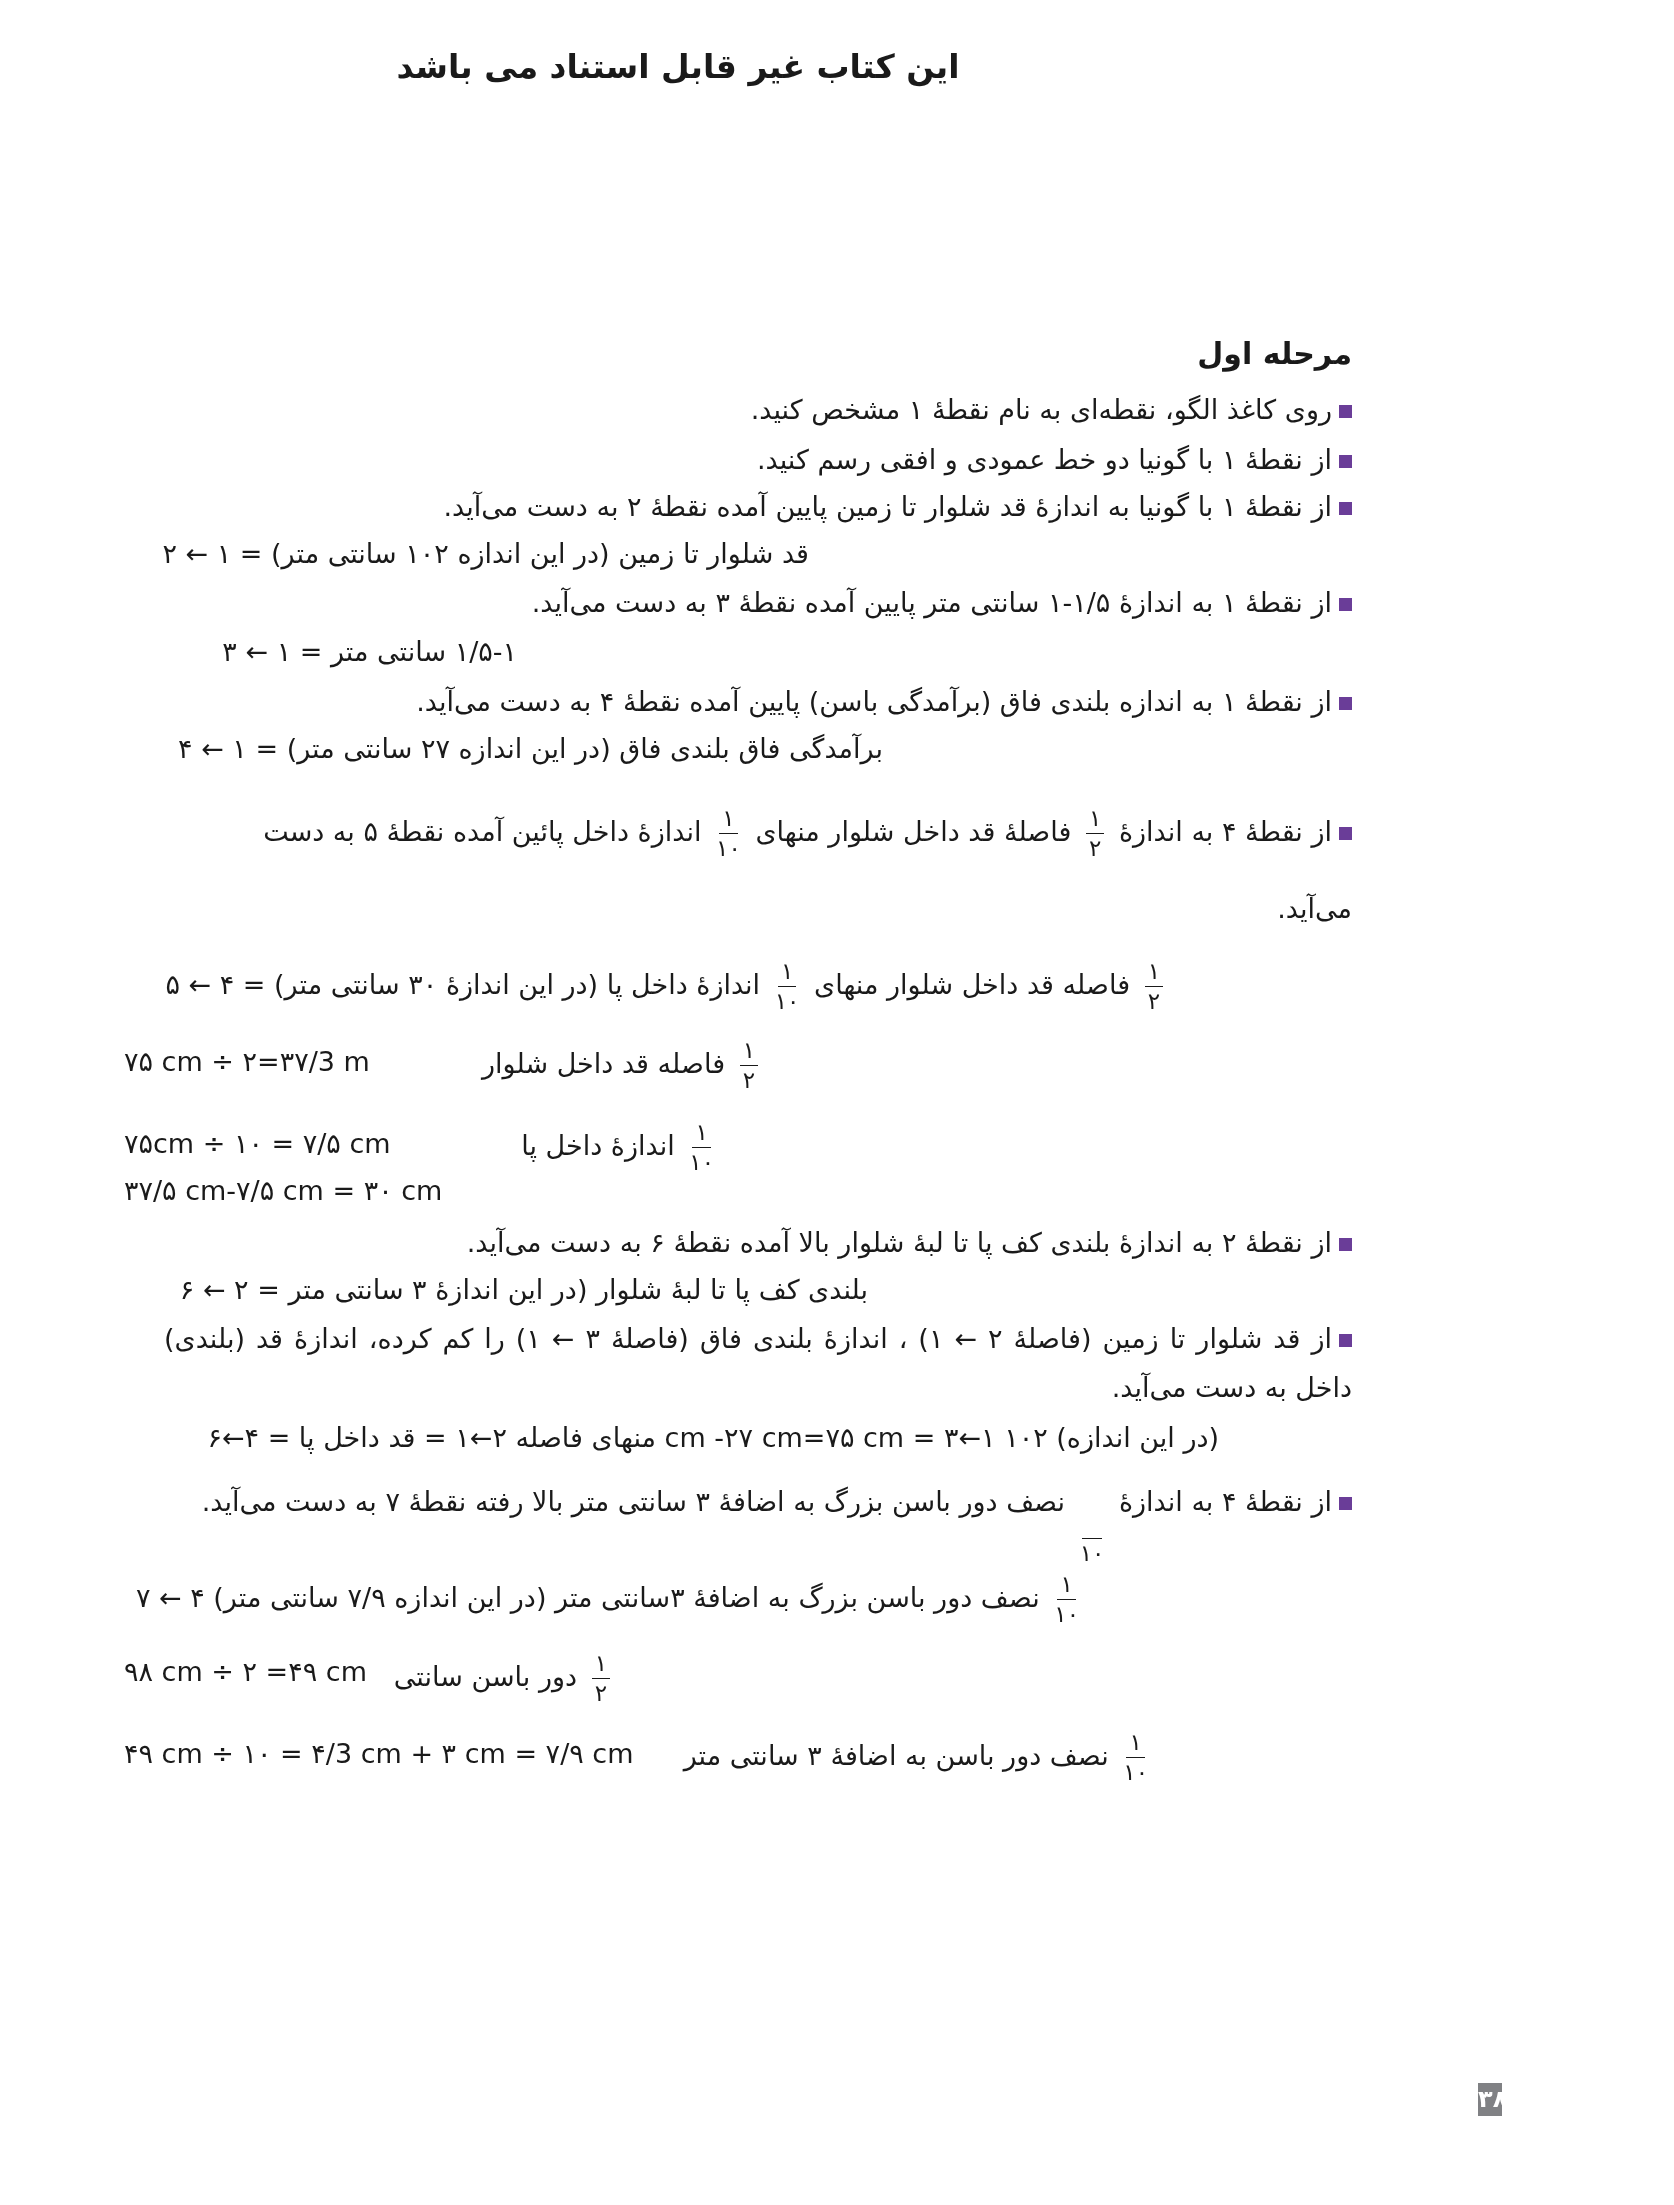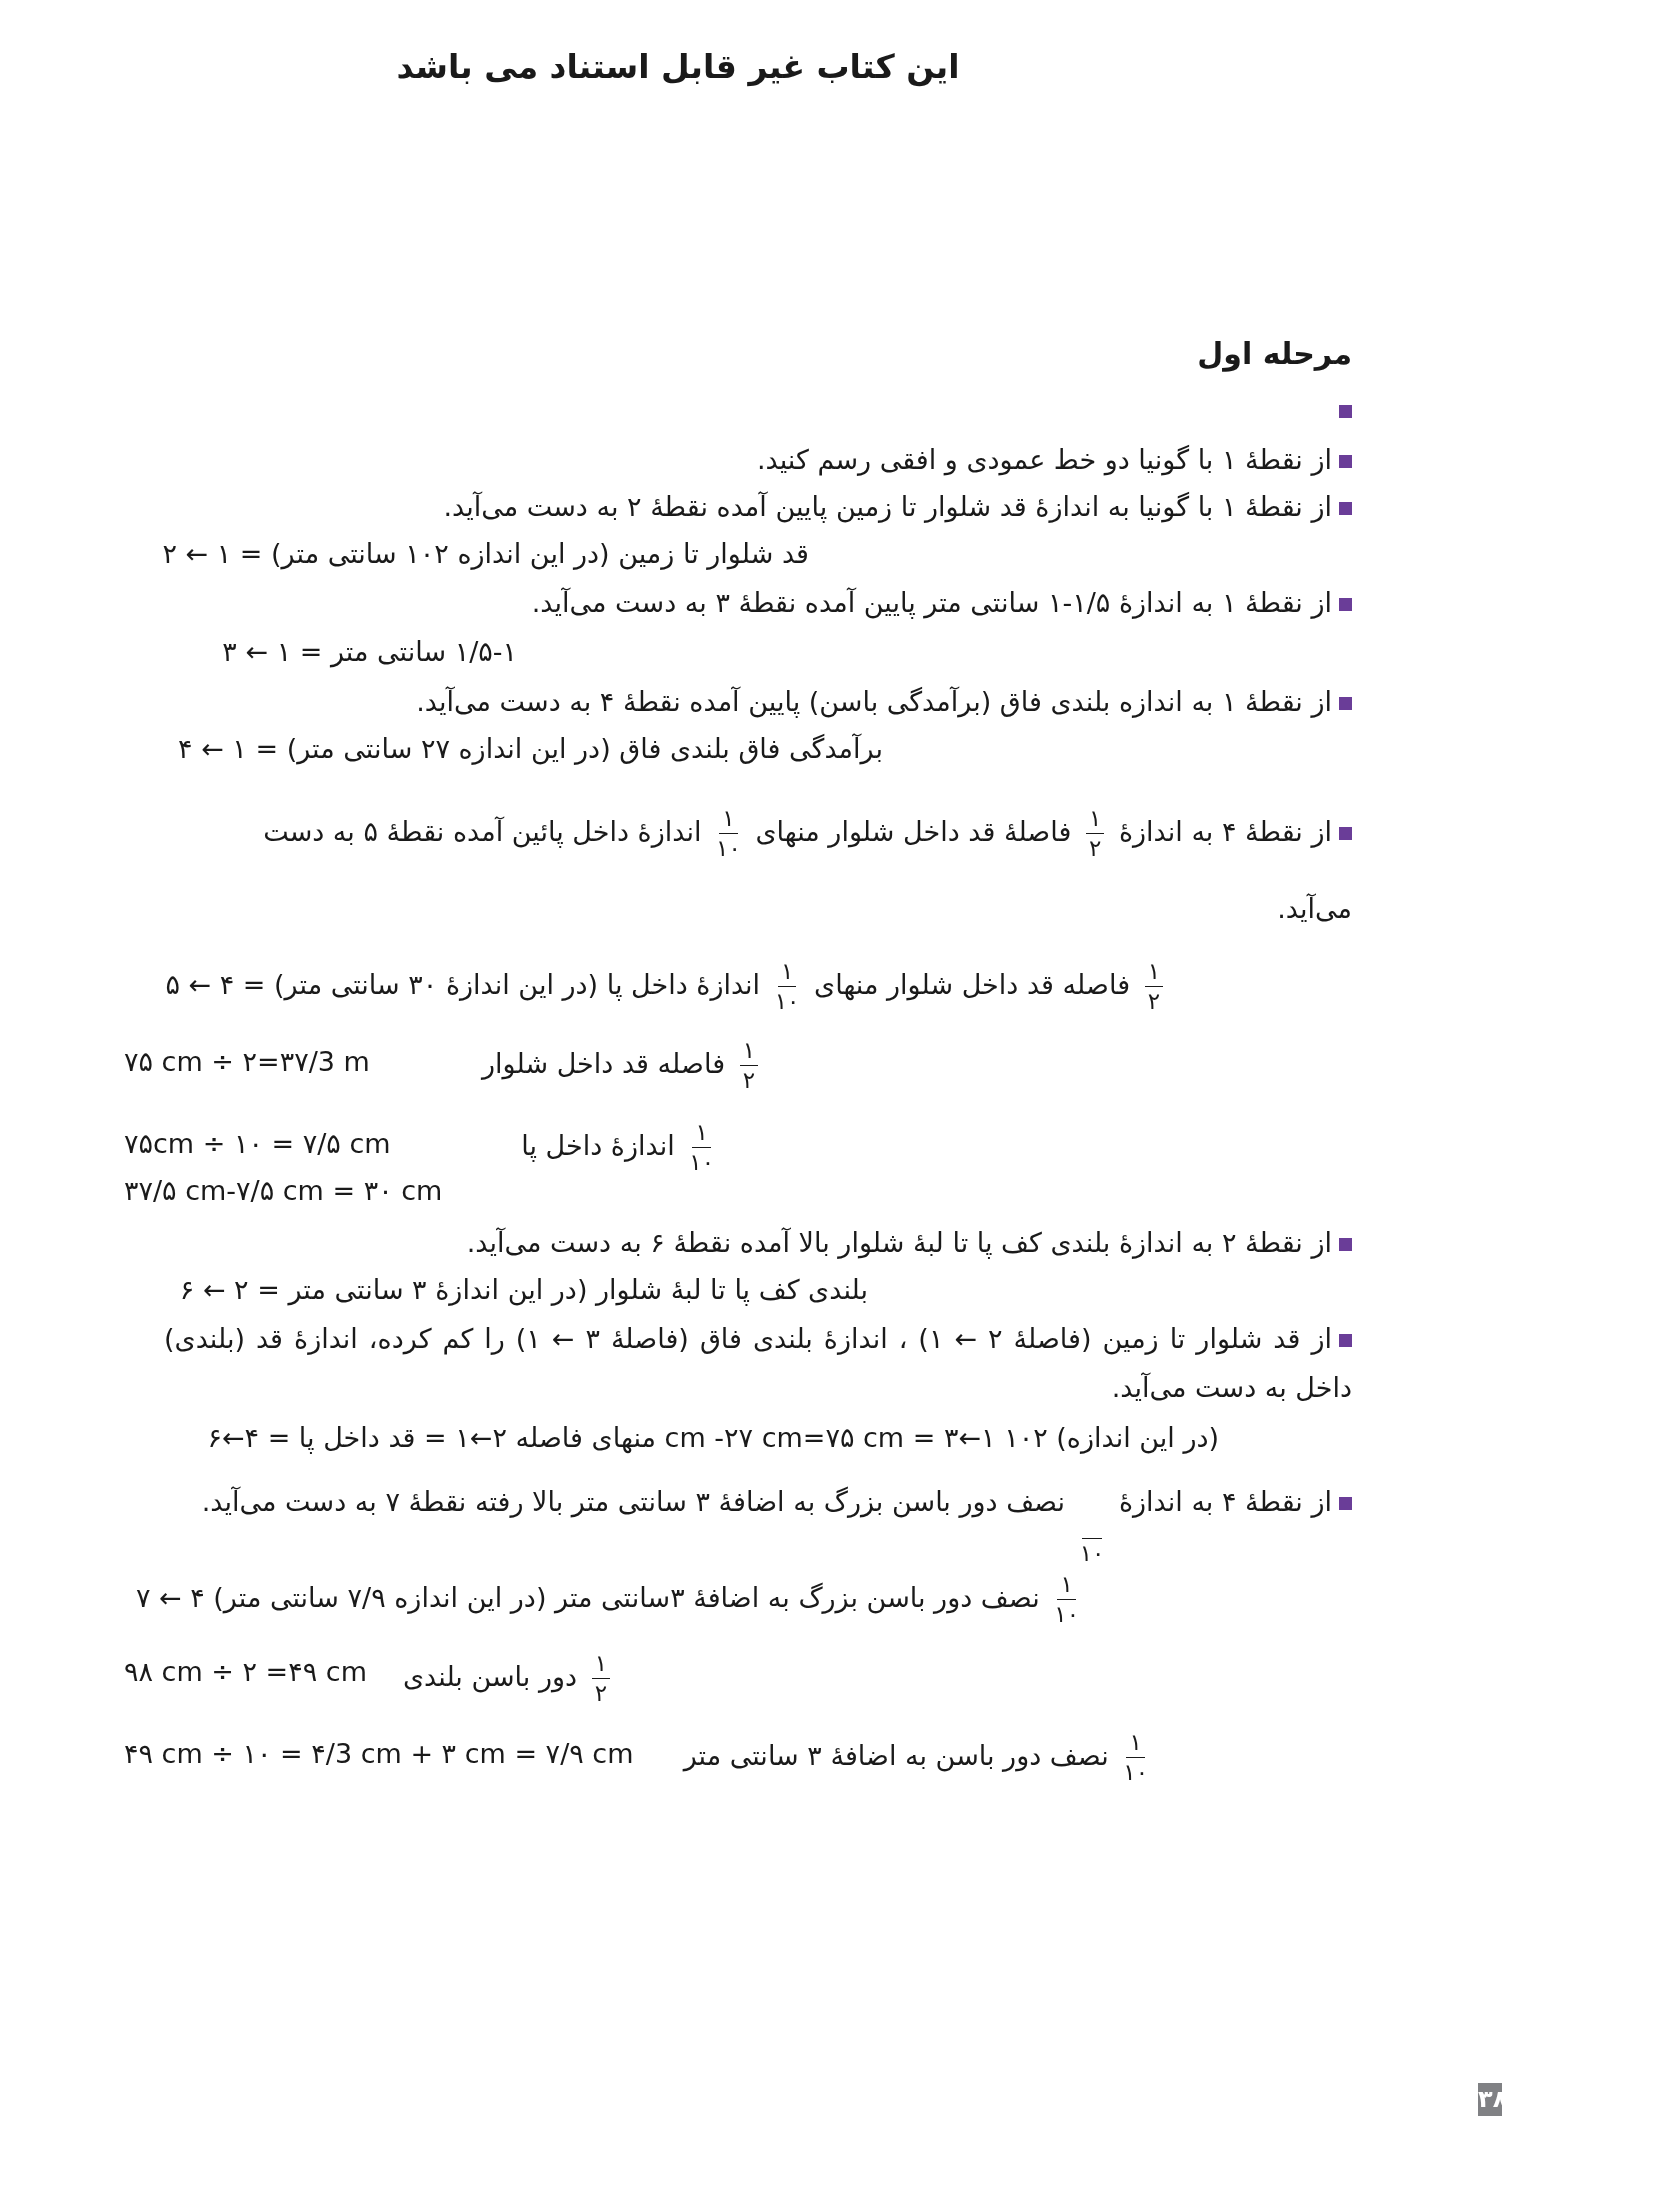--- a/index.html
+++ b/index.html
@@ -22,21 +22,21 @@
 </head>
 <body>
 
 <div class="page">
   <div class="header">این کتاب غیر قابل استناد می باشد</div>
 
   <div class="content">
     <div class="section-title">مرحله اول</div>
 
     <div class="line" style="top:390px">
-      <span class="bullet"></span>
+      <span class="bullet"></span><span>روی کاغذ الگو، نقطه‌ای به نام نقطهٔ ۱ مشخص کنید.</span>
     </div>
     <div class="line" style="top:440px">
       <span class="bullet"></span><span>از نقطهٔ ۱ با گونیا دو خط عمودی و افقی رسم کنید.</span>
     </div>
     <div class="line" style="top:487px">
       <span class="bullet"></span><span>از نقطهٔ ۱ با گونیا به اندازهٔ قد شلوار تا زمین پایین آمده نقطهٔ ۲ به دست می‌آید.</span>
     </div>
     <div class="line" style="top:534px; right:543px">قد شلوار تا زمین (در این اندازه ۱۰۲ سانتی متر) = ۱ ← ۲</div>
 
     <div class="line" style="top:583px">
@@ -122,21 +122,21 @@
           <span>۱۰</span>
         </span>
       <span>نصف دور باسن بزرگ به اضافهٔ ۳سانتی متر (در این اندازه ۷/۹ سانتی متر) ۴ ← ۷</span>
     </div>
 
     <div class="line" style="top:1645px; right:736px; line-height:64px">
       <span class="frac">
           <span class="num">۱</span>
           <span>۲</span>
         </span>
-      <span>دور باسن بلندی</span>
+      <span>دور باسن سانتی</span>
     </div>
     <div class="line" style="top:1652px; left:0; right:auto; direction:ltr">۹۸ cm ÷ ۲ =۴۹ cm</div>
 
     <div class="line" style="top:1724px; right:198px; line-height:64px">
       <span class="frac">
           <span class="num">۱</span>
           <span>۱۰</span>
         </span>
       <span>نصف دور باسن به اضافهٔ ۳ سانتی متر</span>
     </div>

